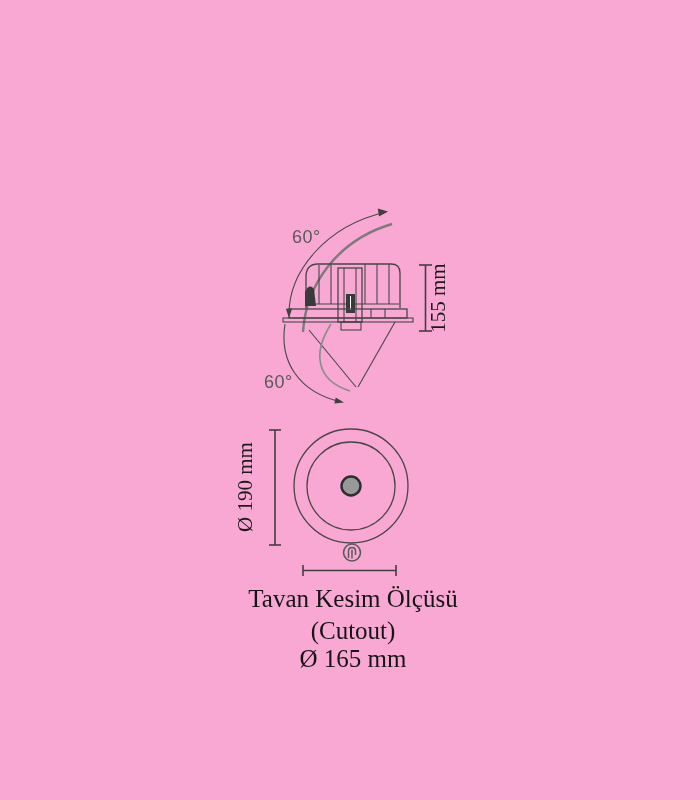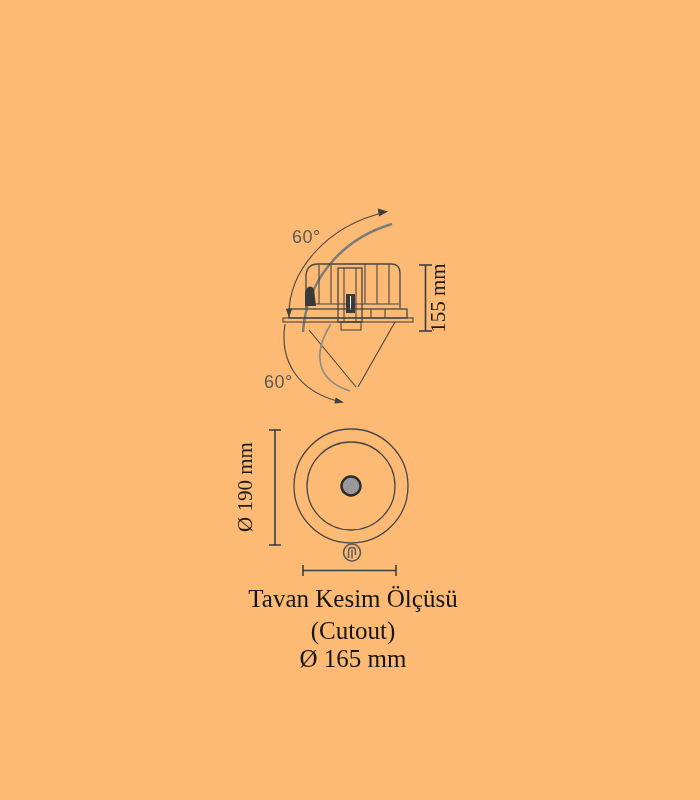--- a/index.html
+++ b/index.html
@@ -1,20 +1,20 @@
 <!DOCTYPE html>
 <html><head>
 <meta charset="utf-8">
 <style>
   html,body{margin:0;padding:0;}
   body{
     width:700px;height:800px;background:#ffffff;overflow:hidden;
     font-family:"Liberation Serif","DejaVu Serif",serif;
   }
-  .page{position:relative;width:700px;height:800px;background:#fdba74;}
+  .page{position:relative;width:700px;height:800px;background:#f9a8d4;}
   svg{display:block;}
   text{fill:#1b1b1b;}
   .dim-text{
     font-family:"Liberation Serif","DejaVu Serif",serif;
     font-size:21px;
   }
   .angle-text{
     font-family:"Liberation Sans","DejaVu Sans",sans-serif;
     font-size:18px;
     fill:#585858;

